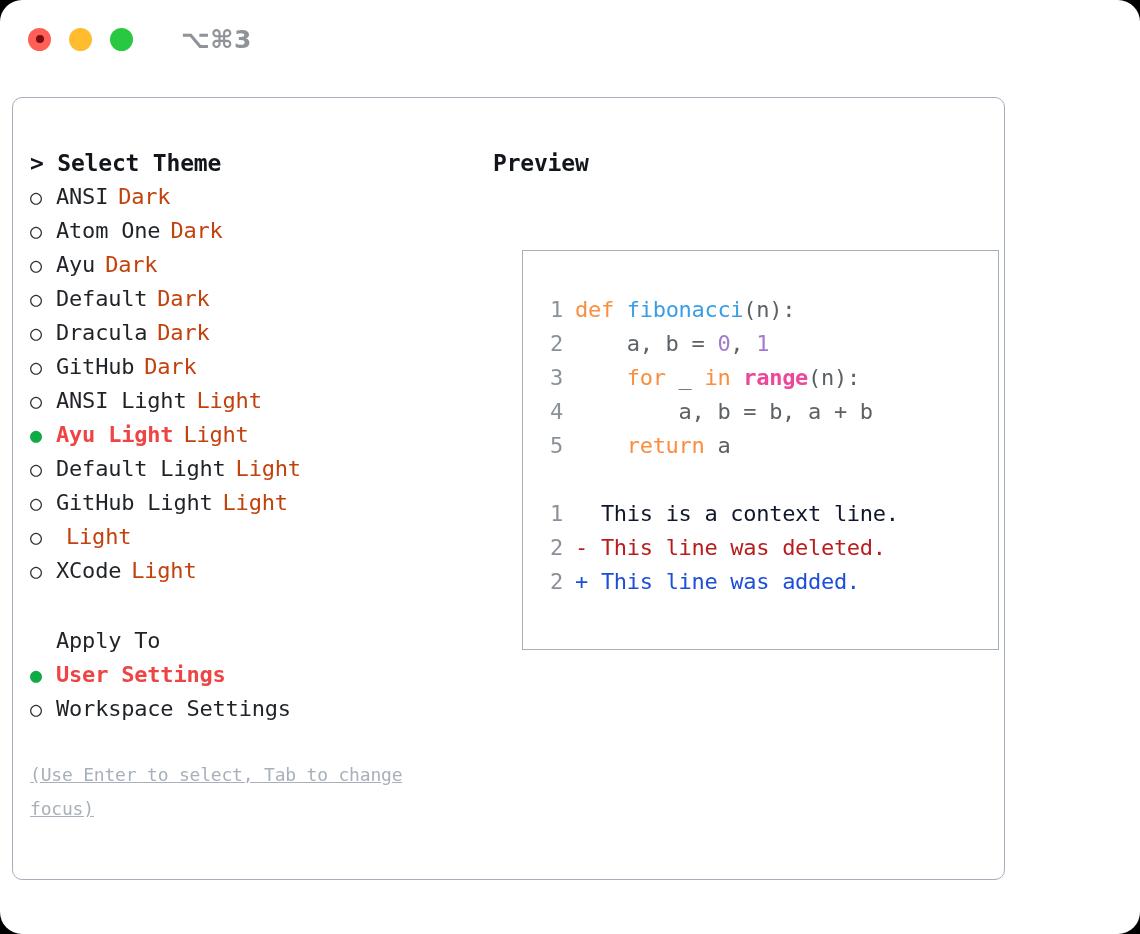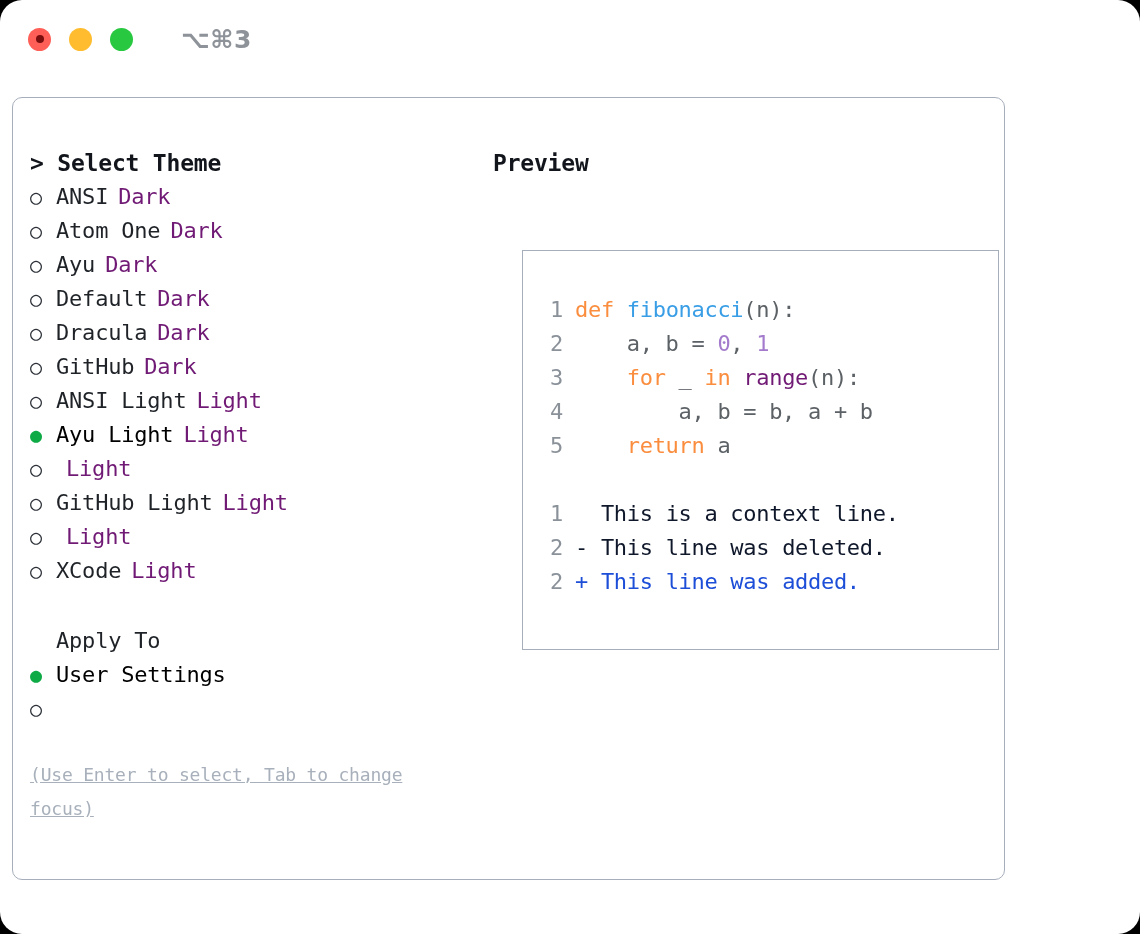--- a/index.html
+++ b/index.html
@@ -123,23 +123,23 @@
   .marker {
     width: 26px;
     flex: 0 0 26px;
     font-size: 20px;
     color: #2c3138;
     line-height: 34px;
   }
   .marker.selected { color: #0eaa46; }
   .marker.blank { color: transparent; }
   .opt-label { color: #1f2328; }
-  .option-row.is-selected .opt-label { color: #000000; }
+  .option-row.is-selected .opt-label { color: #ef4444; font-weight: bold; }
   .opt-tag {
-    color: #701a75;
+    color: #c2410c;
     margin-left: 10px;
   }
 
   .group-gap { height: 36px; }
 
   
   #hint-text {
     margin-top: 32px;
     font-size: 18px;
     line-height: 34px;
@@ -177,35 +177,35 @@
     color: #8a9199;
     margin-right: 12px;
     flex: 0 0 26px;
   }
   .code-text { white-space: pre; }
 
   
   .tok-kw   { color: #fa8d3e; }
   .tok-fn   { color: #399ee6; }
   .tok-num  { color: #a37acc; }
-  .tok-call { color: #701a75; }
+  .tok-call { color: #ec4899; font-weight: bold; }
   .tok-txt  { color: #5c6166; text-align: center; }
   .tok-punc { color: #5c6166; }
 
   #diff-block {
     position: absolute;
     left: 14px;
     top: 246px;
     font-size: 22px;
     line-height: 34px;
     white-space: pre;
     letter-spacing: -0.3px;
   }
   .diff-ctx { color: #0f172a; }
-  .diff-del { color: #0f172a; }
+  .diff-del { color: #b91c1c; }
   .diff-add { color: #1d4ed8; }
 </style>
 </head>
 <body>
 
 <div id="app-window">
 
   <div id="titlebar">
     <div class="traffic-lights">
       <span class="light red"></span>
@@ -223,33 +223,33 @@
 
       <div id="theme-list">
           <div class="option-row"><span class="marker">○</span><span class="opt-label">ANSI</span><span class="opt-tag">Dark</span></div>
           <div class="option-row"><span class="marker">○</span><span class="opt-label">Atom One</span><span class="opt-tag">Dark</span></div>
           <div class="option-row"><span class="marker">○</span><span class="opt-label">Ayu</span><span class="opt-tag">Dark</span></div>
           <div class="option-row"><span class="marker">○</span><span class="opt-label">Default</span><span class="opt-tag">Dark</span></div>
           <div class="option-row"><span class="marker">○</span><span class="opt-label">Dracula</span><span class="opt-tag">Dark</span></div>
           <div class="option-row"><span class="marker">○</span><span class="opt-label">GitHub</span><span class="opt-tag">Dark</span></div>
           <div class="option-row"><span class="marker">○</span><span class="opt-label">ANSI Light</span><span class="opt-tag">Light</span></div>
           <div class="option-row is-selected"><span class="marker selected">●</span><span class="opt-label">Ayu Light</span><span class="opt-tag">Light</span></div>
-          <div class="option-row"><span class="marker">○</span><span class="opt-tag">Light</span></div>
+          <div class="option-row"><span class="marker">○</span><span class="opt-label">Default Light</span><span class="opt-tag">Light</span></div>
           <div class="option-row"><span class="marker">○</span><span class="opt-label">GitHub Light</span><span class="opt-tag">Light</span></div>
           <div class="option-row"><span class="marker">○</span><span class="opt-tag">Light</span></div>
           <div class="option-row"><span class="marker">○</span><span class="opt-label">XCode</span><span class="opt-tag">Light</span></div>
         </div>
 
       <div class="group-gap"></div>
 
       <div class="option-row"><span class="marker blank">○</span><span class="opt-label">Apply To</span></div>
 
       <div id="apply-list">
           <div class="option-row is-selected"><span class="marker selected">●</span><span class="opt-label">User Settings</span></div>
-          <div class="option-row"><span class="marker">○</span></div>
+          <div class="option-row"><span class="marker">○</span><span class="opt-label">Workspace Settings</span></div>
         </div>
 
       <div id="hint-text">(Use Enter to select, Tab to change focus)</div>
     </div>
 
     <div id="right-column">
       <div class="section-title">Preview</div>
 
       <div id="preview-box">
         <div id="code-block"><div class="code-line"><span class="ln">1</span><span class="code-text"><span class="tok-kw">def</span><span class="tok-punc"> </span><span class="tok-fn">fibonacci</span><span class="tok-punc">(n):</span></span></div><div class="code-line"><span class="ln">2</span><span class="code-text"><span class="tok-txt">    a, b = </span><span class="tok-num">0</span><span class="tok-txt">, </span><span class="tok-num">1</span></span></div><div class="code-line"><span class="ln">3</span><span class="code-text"><span class="tok-txt">    </span><span class="tok-kw">for</span><span class="tok-txt"> _ </span><span class="tok-kw">in</span><span class="tok-txt"> </span><span class="tok-call">range</span><span class="tok-punc">(n):</span></span></div><div class="code-line"><span class="ln">4</span><span class="code-text"><span class="tok-txt">        a, b = b, a + b</span></span></div><div class="code-line"><span class="ln">5</span><span class="code-text"><span class="tok-txt">    </span><span class="tok-kw">return</span><span class="tok-txt"> a</span></span></div></div>

